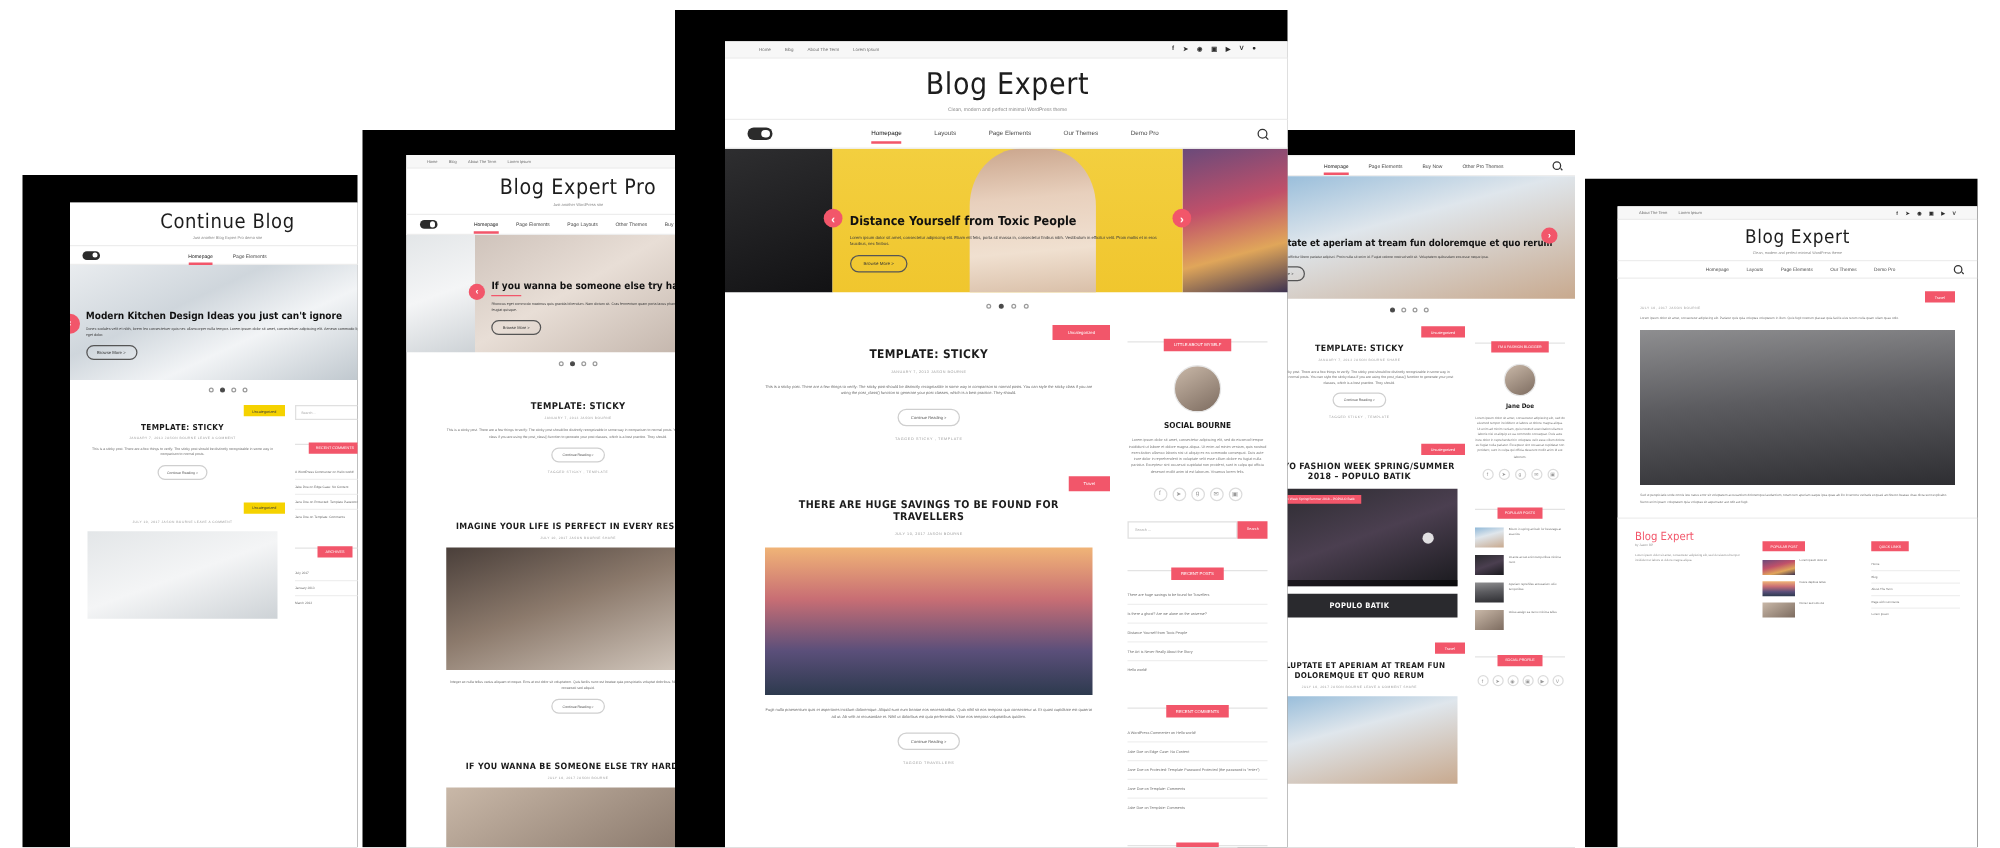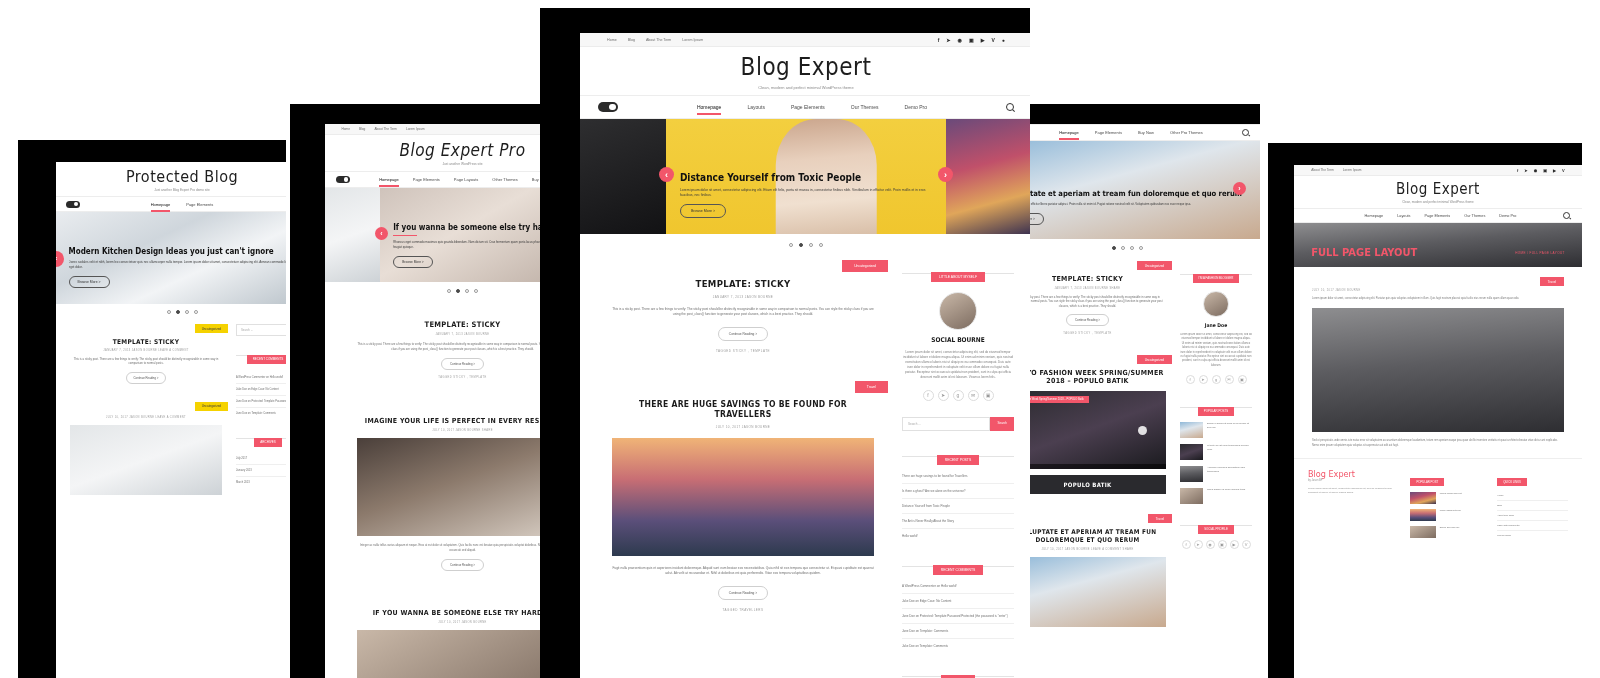--- a/index.html
+++ b/index.html
@@ -230,21 +230,21 @@
 </style>
 </head>
 <body>
 
 <div id="stage">
 
   <div class="mock" style="left:18px; top:140px; width:268px; height:538px;">
     <div class="screen" style="left:38px; top:22px; width:252px; height:516px;">
 
       <div class="brandbar" style="height:34px;">
-        <div class="brandtitle" style="font-size:16px;">Protected Blog</div>
+        <div class="brandtitle" style="font-size:16px;">Continue Blog</div>
         <div class="brandtag" style="font-size:3.2px; margin-top:2px;">Just another Blog Expert Pro demo site</div>
       </div>
 
       <div class="navbar" style="height:16px;">
         <div class="toggle" style="width:14px;height:7px;"></div>
         <div class="navmenu" style="gap:16px; font-size:4px;">
           <span class="active">Homepage</span>
           <span>Page Elements</span>
         </div>
         <div style="width:14px;"></div>
@@ -322,21 +322,21 @@
         <div class="socials" style="font-size:4px;">
           <i>f</i>
           <i>➤</i>
           <i>◉</i>
           <i>▣</i>
 
         </div>
       </div>
 
       <div class="brandbar" style="height:36px;">
-        <div class="brandtitle" style="font-size:17px;font-style:italic;">Blog Expert Pro</div>
+        <div class="brandtitle" style="font-size:17px;">Blog Expert Pro</div>
         <div class="brandtag" style="font-size:3.2px; margin-top:2px;">Just another WordPress site</div>
       </div>
 
       <div class="navbar" style="height:17px;">
         <div class="toggle" style="width:14px;height:7px;"></div>
         <div class="navmenu" style="gap:14px; font-size:4px;">
           <span class="active">Homepage</span>
           <span>Page Elements</span>
           <span>Page Layouts</span>
           <span>Other Themes</span>
@@ -686,24 +686,20 @@
         <div class="navmenu" style="gap:14px; font-size:3.8px;">
           <span>Homepage</span>
           <span>Layouts</span>
           <span>Page Elements</span>
           <span>Our Themes</span>
           <span>Demo Pro</span>
         </div>
         <div class="searchicon" style="width:7px;height:7px;"></div>
       </div>
 
-      <div class="pagelayout-hero ph ph-street" style="height:44px;">
-        <div class="pl-title" style="left:6%; bottom:8px; font-size:11px;">FULL PAGE LAYOUT</div>
-        <div style="position:absolute;right:6%;bottom:12px;font-size:3px;color:#f2566a;letter-spacing:.4px;">HOME / FULL PAGE LAYOUT</div>
-      </div>
 
       <div style="padding:10px 18px 0 18px;">
         <div class="post" style="position:relative; padding-top:12px;">
           <div class="cat" style="font-size:3px; padding:2.5px 8px;">Travel</div>
           <div class="pmeta" style="font-size:2.6px; text-align:left;">JULY 10, 2017   JASON BOURNE</div>
           <div class="pexc" style="font-size:2.6px; line-height:1.7; text-align:left; margin-top:5px; color:#7a7a7a;">
             Lorem ipsum dolor sit amet, consectetur adipiscing elit. Pariatur quis quia voluptas voluptatem in illum. Quis fugit nostrum placeat quia facilis eius rerum nulla quam ullam quae odio.
           </div>
           <div class="ph ph-street" style="height:124px; margin-top:7px;"></div>
           <div class="pexc" style="font-size:2.6px; line-height:1.7; text-align:left; margin-top:7px; color:#7a7a7a;">

